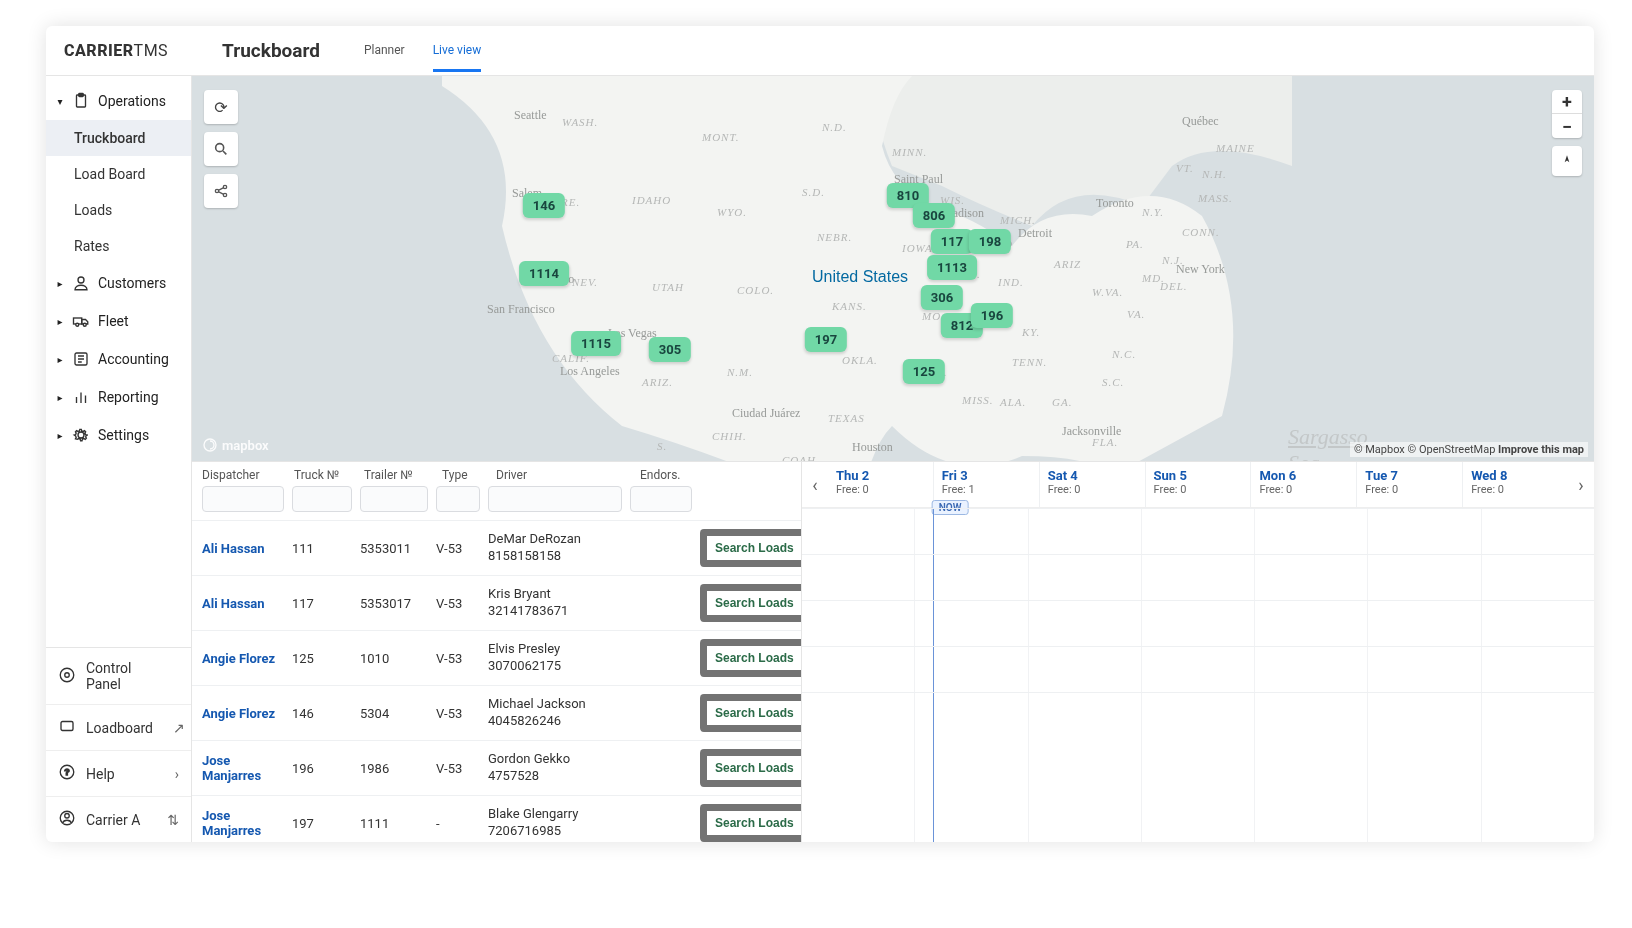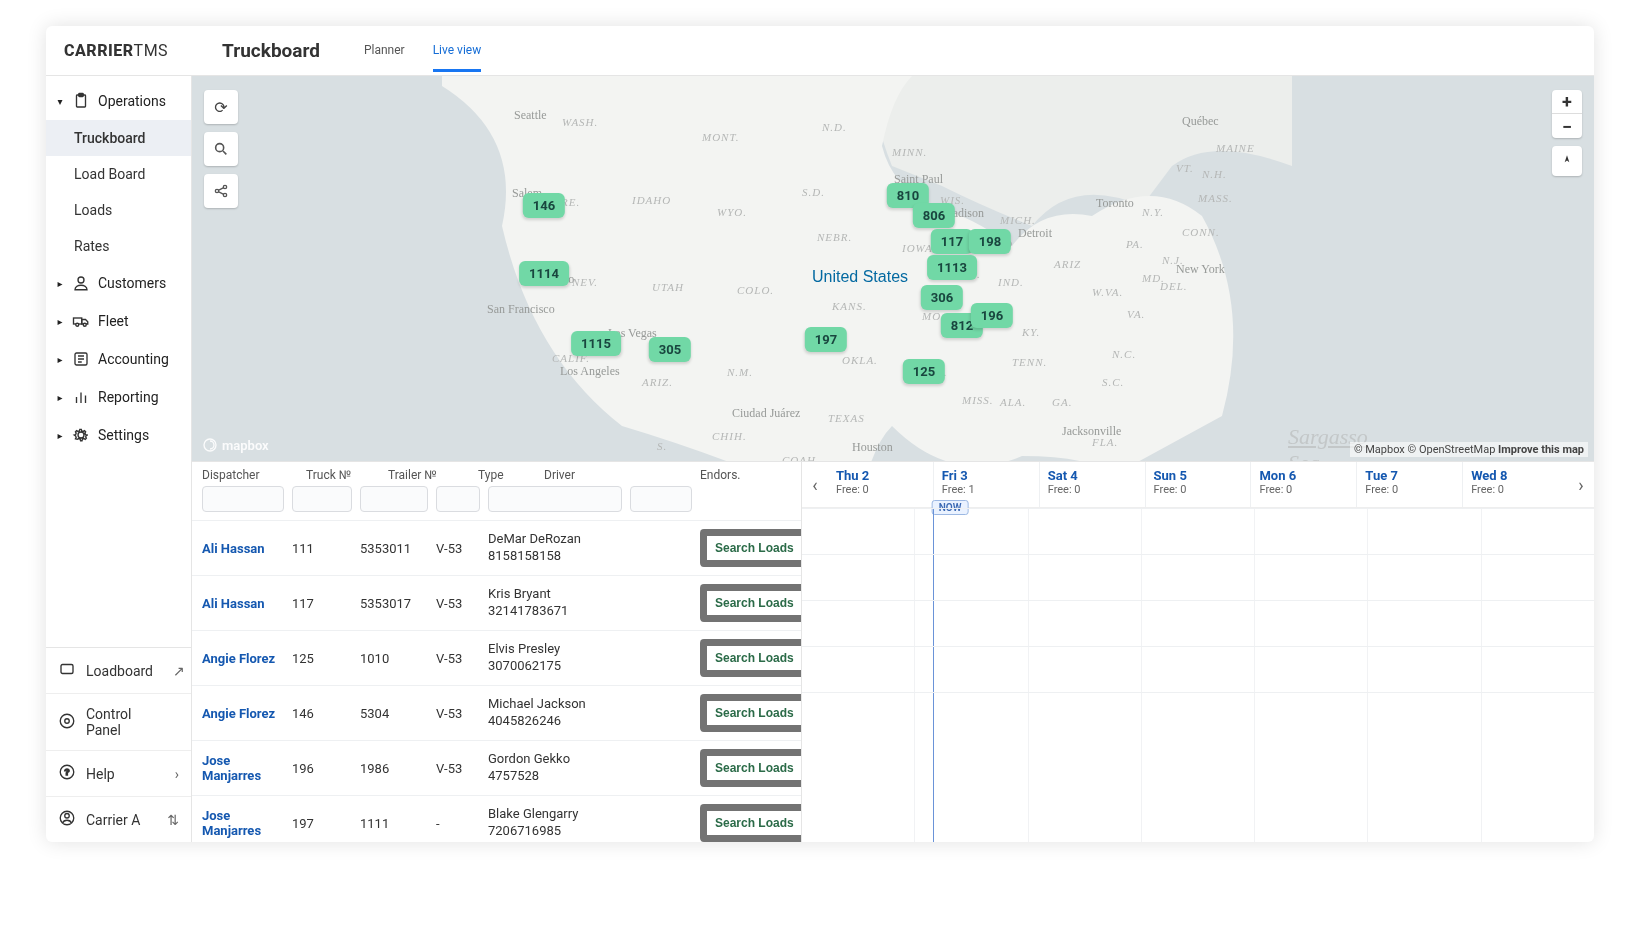--- a/index.html
+++ b/index.html
@@ -54,21 +54,21 @@
 .map-credits-left { position:absolute; left:10px; bottom:8px; color:#fff; font-size:13px; font-weight:600; display:flex; align-items:center; gap:4px; opacity:.9;}
 .map-credits-right { position:absolute; right:6px; bottom:4px; font-size:11px; color:#444; background: rgba(255,255,255,0.6); padding:1px 4px;}
 .map-credits-right .improve { font-weight:700; }
 
 .marker { position:absolute; background:#71d8a6; color:#19463f; font-weight:700; font-size:13px; padding:5px 10px; border-radius:6px; box-shadow:0 2px 3px rgba(0,0,0,0.15); transform:translate(-50%,-100%); }
 .marker::after { content:""; position:absolute; bottom:-5px; left:50%; transform:translateX(-50%); border:5px solid transparent; border-top-color:#71d8a6; }
 
 
 .board { flex:1; display:flex; min-height:0; border-top:1px solid #e5e5e5; }
 .board-left { width:610px; display:flex; flex-direction:column; border-right:1px solid #e5e5e5; }
-.board-head { display:grid; grid-template-columns: 90px 68px 76px 52px 142px 70px 80px; gap:14px; padding: 6px 10px 4px; font-size:12px; color:#555; align-items:center;}
+.board-head { display:grid; grid-template-columns: 90px 68px 76px 52px 142px 70px 80px; gap:2px; padding: 6px 10px 4px; font-size:12px; color:#555; align-items:center;}
 .board-filters { display:grid; grid-template-columns: 90px 68px 76px 52px 142px 70px; gap:0; padding: 0 10px 8px; }
 .board-filters input { width: calc(100% - 8px); height: 26px; border:1px solid #dadce0; border-radius:4px; background:#fafbfc; font-size:12px; padding:0 4px; }
 .board-rows { overflow:auto; }
 .board-row { display:grid; grid-template-columns: 90px 68px 76px 52px 142px 70px 80px; padding: 8px 10px; border-top:1px solid #eef0f2; align-items:center; font-size:13px; }
 .dispatcher { color:#1558b0; font-weight:700; cursor:pointer; }
 .driver-line { line-height:1.3; }
 .search-btn { border:7px solid #737373; color:#2b6b48; background:#fff; font-weight:700; font-size:12px; padding:5px 8px; border-radius:4px; cursor:pointer; white-space:nowrap;}
 
 
 .timeline { flex:1; display:flex; flex-direction:column; min-width:0; position:relative; }
@@ -171,33 +171,33 @@
               <svg width="18" height="18" viewBox="0 0 24 24" fill="none" stroke="#333" stroke-width="1.8">
                 <path d="M12 8a4 4 0 1 0 0 8 4 4 0 0 0 0-8zm9 4l-2 .5-.8 2 1 1.8-1.5 1.5-1.8-1-2 .8-.5 2h-2l-.5-2-2-.8-1.8 1L4.6 17l1-1.8-.8-2L3 12l1.8-.5.8-2-1-1.8L6.1 6.2l1.8 1 2-.8.5-2h2l.5 2 2 .8 1.8-1 1.5 1.5-1 1.8.8 2z"></path>
               </svg>
             </span>
             <span>Settings</span>
           </div>
         </div>
       <div class="side-footer" id="side-footer">
           <div class="side-fitem">
             <span class="icon"><svg width="18" height="18" viewBox="0 0 24 24" fill="none" stroke="#333" stroke-width="1.8">
+                <circle cx="12" cy="12" r="9"></circle>
+                <circle cx="12" cy="12" r="3" fill="#fff"></circle>
+              </svg></span>
+            <span>Control Panel</span>
+            <span class="spacer"></span>
+          </div>
+          <div class="side-fitem">
+            <span class="icon"><svg width="18" height="18" viewBox="0 0 24 24" fill="none" stroke="#333" stroke-width="1.8">
                 <rect x="4" y="6" width="16" height="12" rx="2"></rect>
               </svg></span>
             <span>Loadboard</span>
             <span class="spacer"></span>
             <span class="tail">↗</span>
-          </div>
-          <div class="side-fitem">
-            <span class="icon"><svg width="18" height="18" viewBox="0 0 24 24" fill="none" stroke="#333" stroke-width="1.8">
-                <circle cx="12" cy="12" r="9"></circle>
-                <circle cx="12" cy="12" r="3" fill="#fff"></circle>
-              </svg></span>
-            <span>Control Panel</span>
-            <span class="spacer"></span>
           </div>
           <div class="side-fitem">
             <span class="icon"><svg width="18" height="18" viewBox="0 0 24 24" fill="none" stroke="#333" stroke-width="1.8">
                 <circle cx="12" cy="12" r="9"></circle>
                 <text x="12" y="16" font-size="12" text-anchor="middle" fill="#fff" font-family="Arial" font-weight="700">?</text>
               </svg></span>
             <span>Help</span>
             <span class="spacer"></span>
             <span class="tail">›</span>
           </div>

